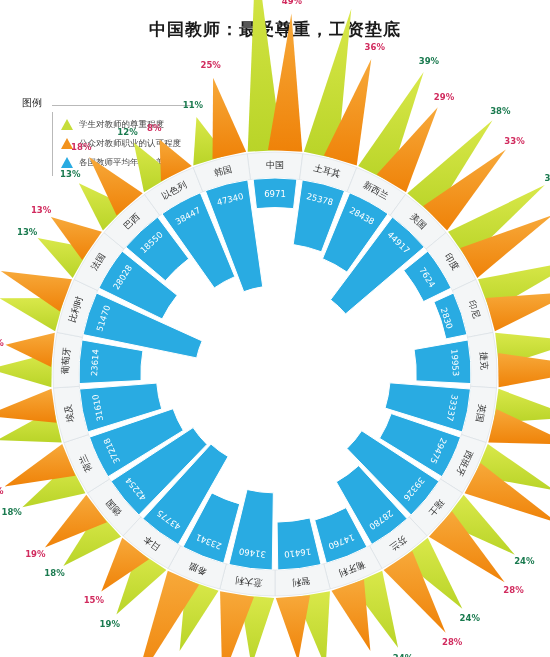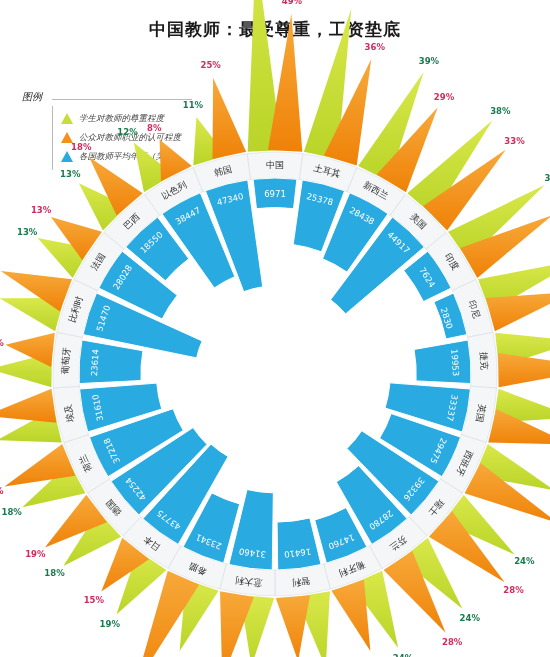--- a/index.html
+++ b/index.html
@@ -10,22 +10,22 @@
     overflow:hidden;
     position:relative;
   }
   #title{
     position:absolute;left:0;top:18px;width:550px;
     text-align:center;
     font-size:17px;font-weight:bold;color:#1a1a1a;
     letter-spacing:1px;
   }
   #legend{
-    position:absolute;left:22px;top:90px;width:170px;
-    font-size:9px;color:#3b3b3b;font-style:italic;
+    position:absolute;left:22px;top:96px;width:170px;
+    font-size:9px;color:#3b3b3b;
   }
   #legend .lg-title{
     font-size:10px;color:#222;padding-bottom:2px;
     display:inline-block;
   }
   #legend .lg-rule{
     border-bottom:1px solid #b9b9b9;
     margin-left:30px;margin-top:-8px;margin-bottom:6px;height:1px;
   }
   #legend .lg-box{

